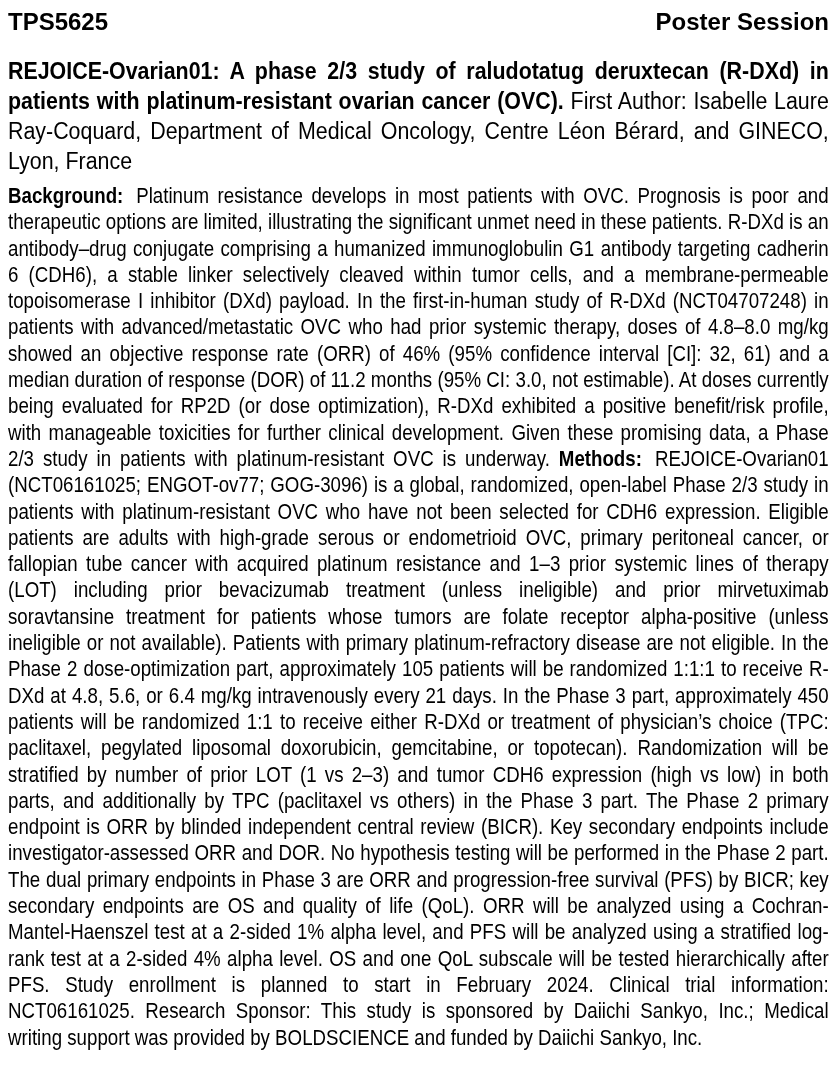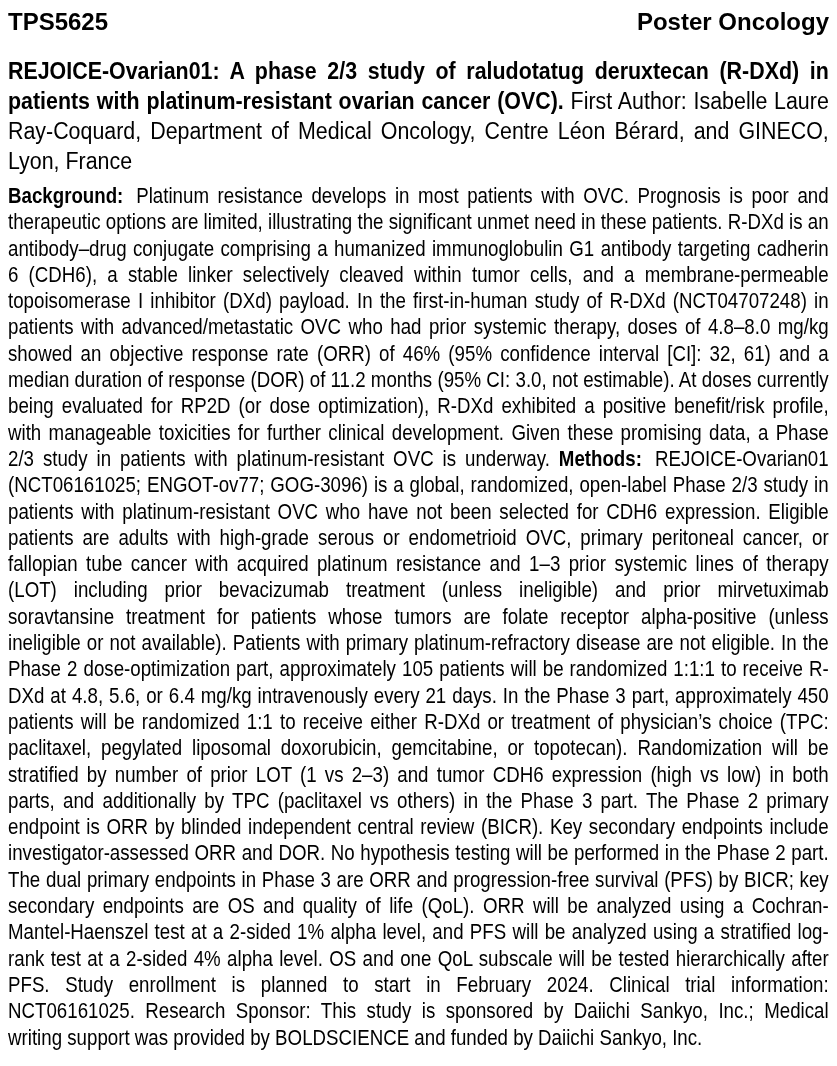--- a/index.html
+++ b/index.html
@@ -43,21 +43,21 @@
   .section-label {
     font-weight: bold;
     padding-right: 5px;
   }
 </style>
 </head>
 <body>
 
 <div class="header-row">
   <span>TPS5625</span>
-  <span>Poster Oncology</span>
+  <span>Poster Session</span>
 </div>
 
 <p class="title-para">
   <span class="title-bold">REJOICE-Ovarian01: A phase 2/3 study of raludotatug deruxtecan (R-DXd) in patients with platinum-resistant ovarian cancer (OVC).</span>
   <span>First Author: Isabelle Laure Ray-Coquard, Department of Medical Oncology, Centre Léon Bérard, and GINECO, Lyon, France</span>
 </p>
 
 <p class="abstract-para">
   <span class="section-label">Background:</span>
   <span>Platinum resistance develops in most patients with OVC. Prognosis is poor and therapeutic options are limited, illustrating the significant unmet need in these patients. R-DXd is an antibody–drug conjugate comprising a humanized immunoglobulin G1 antibody targeting cadherin 6 (CDH6), a stable linker selectively cleaved within tumor cells, and a membrane-permeable topoisomerase I inhibitor (DXd) payload. In the first-in-human study of R-DXd (NCT04707248) in patients with advanced/metastatic OVC who had prior systemic therapy, doses of 4.8–8.0 mg/kg showed an objective response rate (ORR) of 46% (95% confidence interval [CI]: 32, 61) and a median duration of response (DOR) of 11.2 months (95% CI: 3.0, not estimable). At doses currently being evaluated for RP2D (or dose optimization), R-DXd exhibited a positive benefit/risk profile, with manageable toxicities for further clinical development. Given these promising data, a Phase 2/3 study in patients with platinum-resistant OVC is underway.</span>

